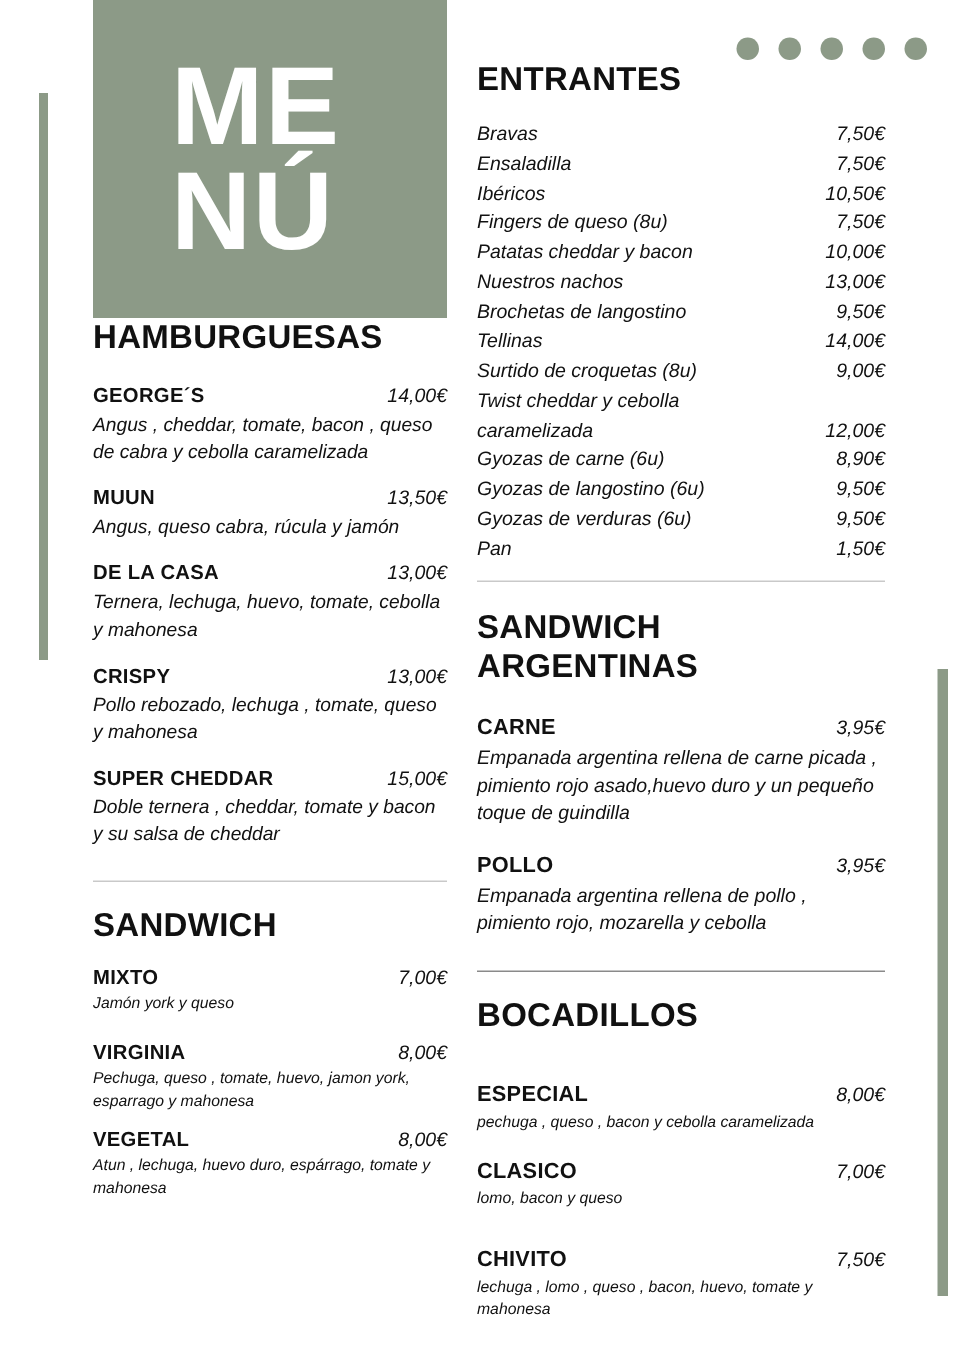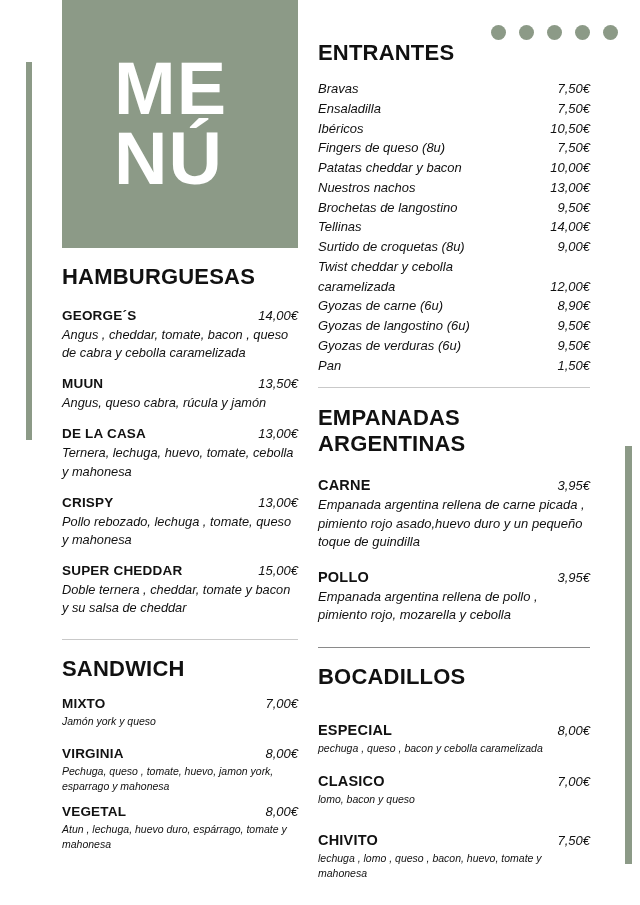--- a/index.html
+++ b/index.html
@@ -59,21 +59,21 @@
   .col-right {
     position: absolute;
     left: 318px;
     top: 40px;
     width: 272px;
   }
 
   
   .masthead {
     width: 236px;
-    height: 248px;
+    height: 212px;
     background: #8c9a87;
     display: flex;
     flex-direction: column;
     justify-content: center;
     padding-left: 52px;
   }
   .masthead-line {
     color: #ffffff;
     font-size: 74px;
     font-weight: 700;
@@ -157,21 +157,21 @@
 <div class="bar-left"></div>
 <div class="bar-right"></div>
 
 <div class="col-left">
 
   <div class="masthead">
     <div class="masthead-line">ME</div>
     <div class="masthead-line">NÚ</div>
   </div>
 
-  <div style="padding-top:16px;">
+  <div style="">
     <div class="sec-title lg">HAMBURGUESAS</div>
 
     <div style="margin-top:18px;">
       <div class="dish">
         <span class="dish-name">GEORGE´S</span>
         <span class="dish-price">14,00€</span>
       </div>
       <div class="dish-desc">Angus , cheddar, tomate, bacon , queso de cabra y cebolla caramelizada</div>
     </div>
 
@@ -305,21 +305,21 @@
       <div class="plain-row">
         <span class="nm">Pan</span>
         <span class="pr">1,50€</span>
       </div>
     </div>
   </div>
 
   <div class="rule" style="margin-top:12px;"></div>
 
   <div style="padding-top:17px;">
-    <div class="sec-title lg">EMPANADAS ARGENTINAS</div>
+    <div class="sec-title lg">SANDWICH ARGENTINAS</div>
 
     <div style="margin-top:20px;">
       <div class="dish">
         <span class="dish-name" style="font-size:14.5px;text-align:center;">CARNE</span>
         <span class="dish-price">3,95€</span>
       </div>
       <div class="dish-desc" style="font-size:13px;">Empanada argentina rellena de carne picada , pimiento rojo asado,huevo duro y un pequeño toque de guindilla</div>
     </div>
 
     <div style="margin-top:17px;">

